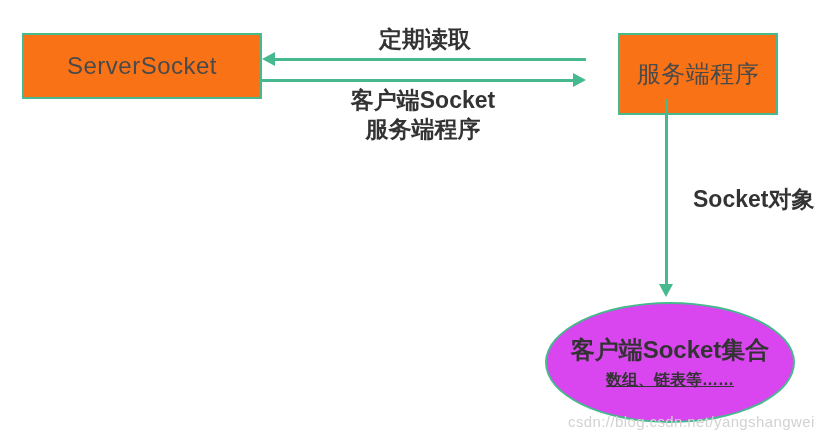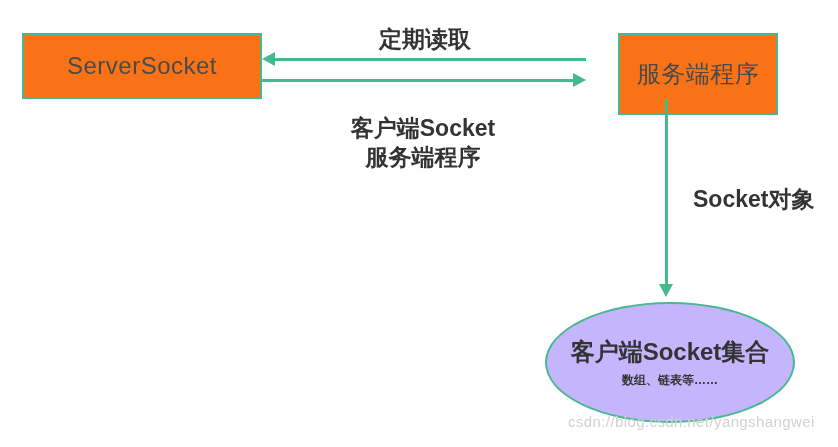--- a/index.html
+++ b/index.html
@@ -29,38 +29,39 @@
   .box-serversocket { left: 22px; top: 33px; width: 240px; height: 66px; }
   .box-serverprogram { left: 618px; top: 33px; width: 160px; height: 82px; }
 
   
   .node-ellipse {
     position: absolute;
     left: 545px; top: 302px;
     width: 250px; height: 121px;
     border: 2px solid #46b98e;
     border-radius: 50%;
-    background: #c4b5fd;
+    background: #d946ef;
     display: flex;
     flex-direction: column;
     align-items: center;
     justify-content: center;
   }
   .ellipse-title {
     font-size: 24px;
     font-weight: bold;
     color: #333333;
     white-space: nowrap;
   }
   .ellipse-subtitle {
-    font-size: 12px;
+    font-size: 16px;
     font-weight: bold;
     color: #333333;
     margin-top: 4px;
     white-space: nowrap;
+    text-decoration: underline;
   }
 
   
   .h-line {
     position: absolute;
     height: 2.5px;
     background: #46b98e;
   }
   .line-top    { left: 274px; top: 58px; width: 312px; }
   .line-bottom { left: 262px; top: 79px; width: 312px; }
@@ -96,21 +97,21 @@
   
   .edge-label {
     position: absolute;
     font-weight: bold;
     color: #333333;
     font-size: 23px;
     text-align: center;
     white-space: nowrap;
   }
   .label-periodic-read { left: 325px; top: 24px; width: 200px; }
-  .label-client-fd { left: 313px; top: 86px; width: 220px; line-height: 29px; margin-top: 28px; }
+  .label-client-fd { left: 313px; top: 86px; width: 220px; line-height: 29px; }
   .label-client-fd span { display: block; }
   .label-socket-object { left: 693px; top: 184px; text-align: center; }
 
   
   .watermark {
     position: absolute;
     left: 568px; top: 413px;
     font-size: 15px;
     color: #d2d2d2;
     letter-spacing: 0.4px;

